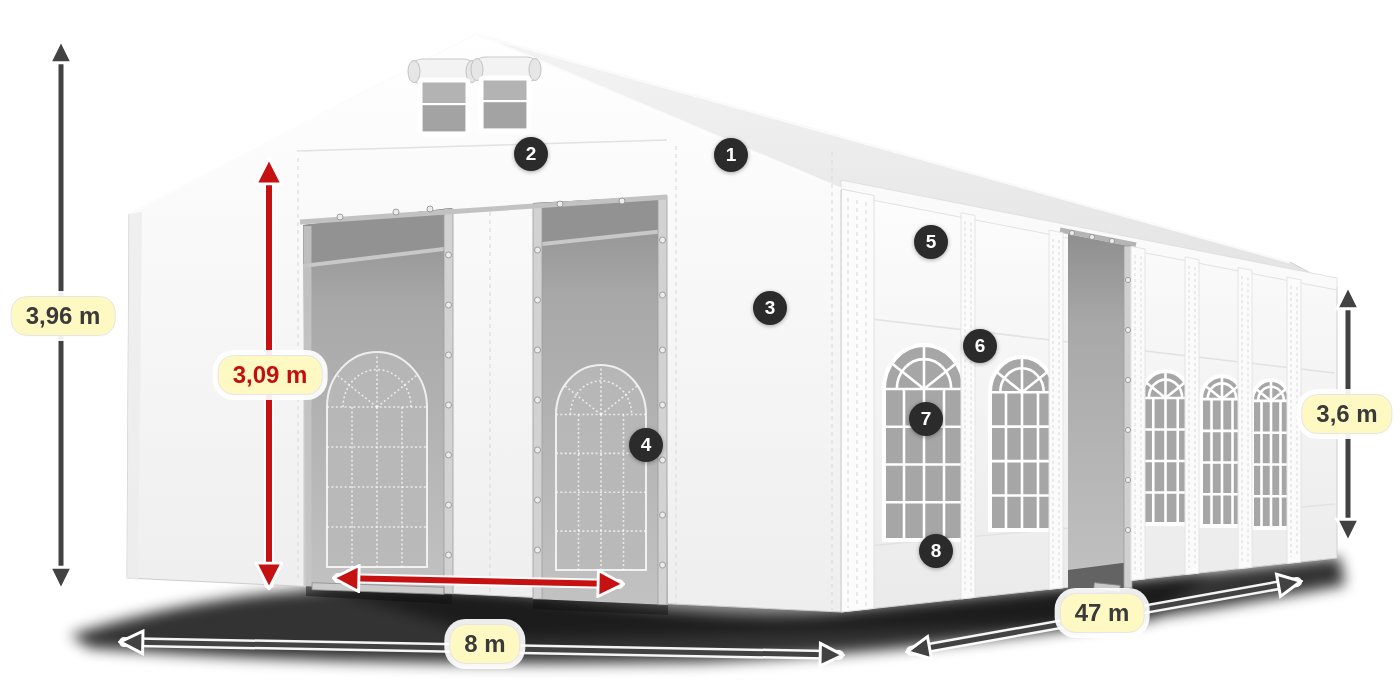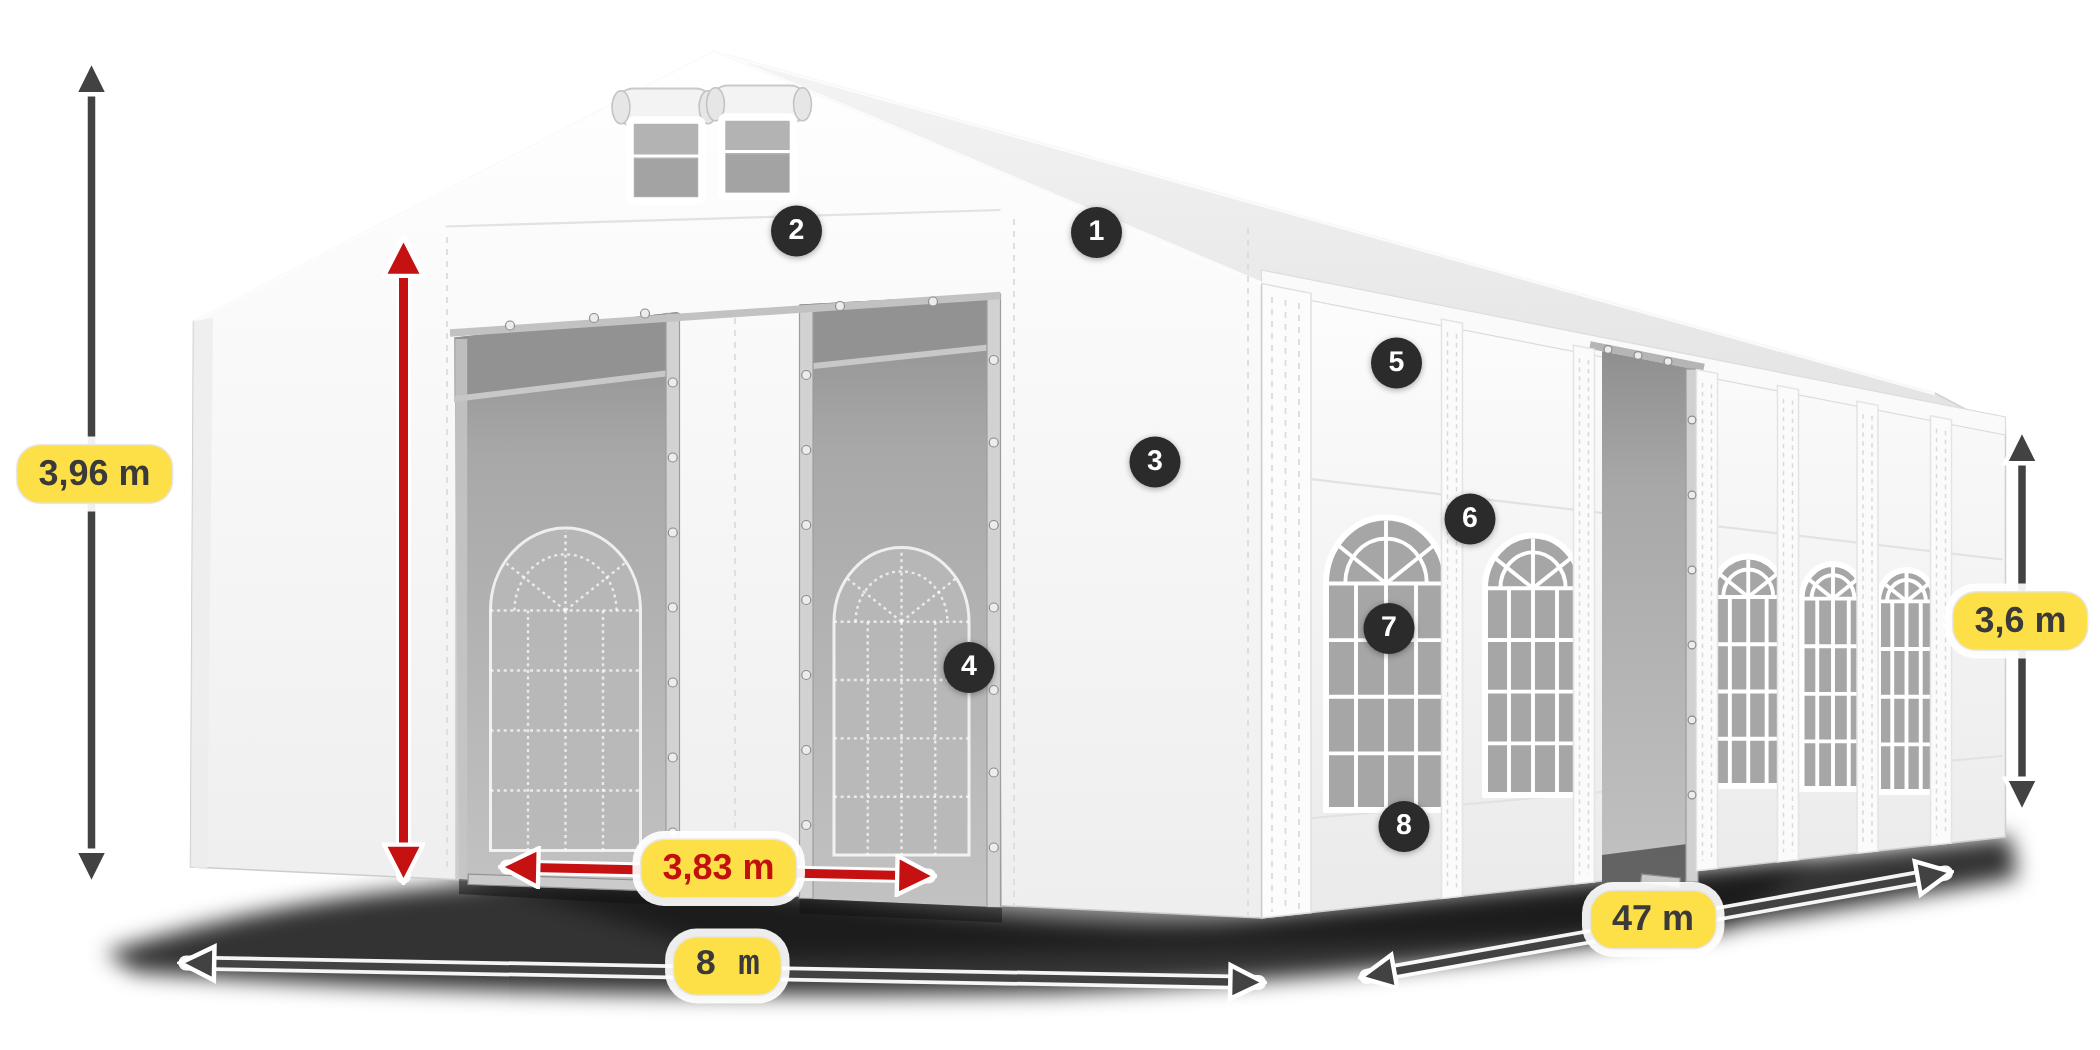--- a/index.html
+++ b/index.html
@@ -6,21 +6,21 @@
   body{font-family:"Liberation Sans", sans-serif;}
   .stage{position:relative;width:1400px;height:700px;background:#ffffff;overflow:hidden;}
   .stage svg{position:absolute;left:0;top:0;}
   .halo{stroke:#ffffff;stroke-width:10;fill:none;opacity:0.95;stroke-linecap:round;}
   .dark-shaft{stroke:#424242;stroke-width:5;fill:none;}
   .red-shaft{stroke:#c51111;stroke-width:6;fill:none;}
   .seam{stroke:#e2e2e2;stroke-width:1.5;}
   .stitch{stroke:#dcdcdc;stroke-width:1.2;stroke-dasharray:4 4;fill:none;}
   .pill{
     position:absolute;transform:translate(-50%,-50%);
-    background:#fde047;border:1px solid #e6e6e6;border-radius:16px;
+    background:#fef9c3;border:1px solid #e6e6e6;border-radius:16px;
     padding:4px 14px;font-size:24px;font-weight:bold;color:#3a3a3a;
     white-space:nowrap;line-height:1.25;
     box-shadow:0 0 0 5px rgba(255,255,255,0.92), 0 1px 5px rgba(0,0,0,0.18);
     z-index:3;
   }
   .pill.red{color:#c3100f;}
   .marker{
     position:absolute;transform:translate(-50%,-50%);
     width:34px;height:34px;border-radius:50%;
     background:#2b2b2b;color:#ffffff;font-weight:bold;font-size:19px;
@@ -334,22 +334,22 @@
         <line x1="911" y1="651" x2="1297" y2="582" class="dark-shaft" marker-start="url(#ahD)" marker-end="url(#ahD)"></line>
       </g>
       <g>
         <line x1="1348" y1="290" x2="1348" y2="538" class="halo"></line>
         <line x1="1348" y1="290" x2="1348" y2="538" class="dark-shaft" marker-start="url(#ahD)" marker-end="url(#ahD)"></line>
       </g>
     </g>
   </svg>
 
   <div class="pill" style="left:63px;top:316px;">3,96 m</div>
-  <div class="pill red" style="left:479px;top:579px;">3,83 m</div>
-  <div class="pill" style="left:485px;top:644px;font-family:Liberation Mono, monospace;">8 m</div>
+  <div class="pill red" style="left:270px;top:375px;">3,09 m</div>
+  <div class="pill" style="left:485px;top:644px;">8 m</div>
   <div class="pill" style="left:1102px;top:613px;">47 m</div>
   <div class="pill" style="left:1347px;top:414px;">3,6 m</div>
 
   <div class="marker" style="left:731px;top:155px;">1</div>
   <div class="marker" style="left:531px;top:154px;">2</div>
   <div class="marker" style="left:770px;top:308px;">3</div>
   <div class="marker" style="left:646px;top:445px;">4</div>
   <div class="marker" style="left:931px;top:242px;">5</div>
   <div class="marker" style="left:980px;top:346px;">6</div>
   <div class="marker" style="left:926px;top:419px;">7</div>

